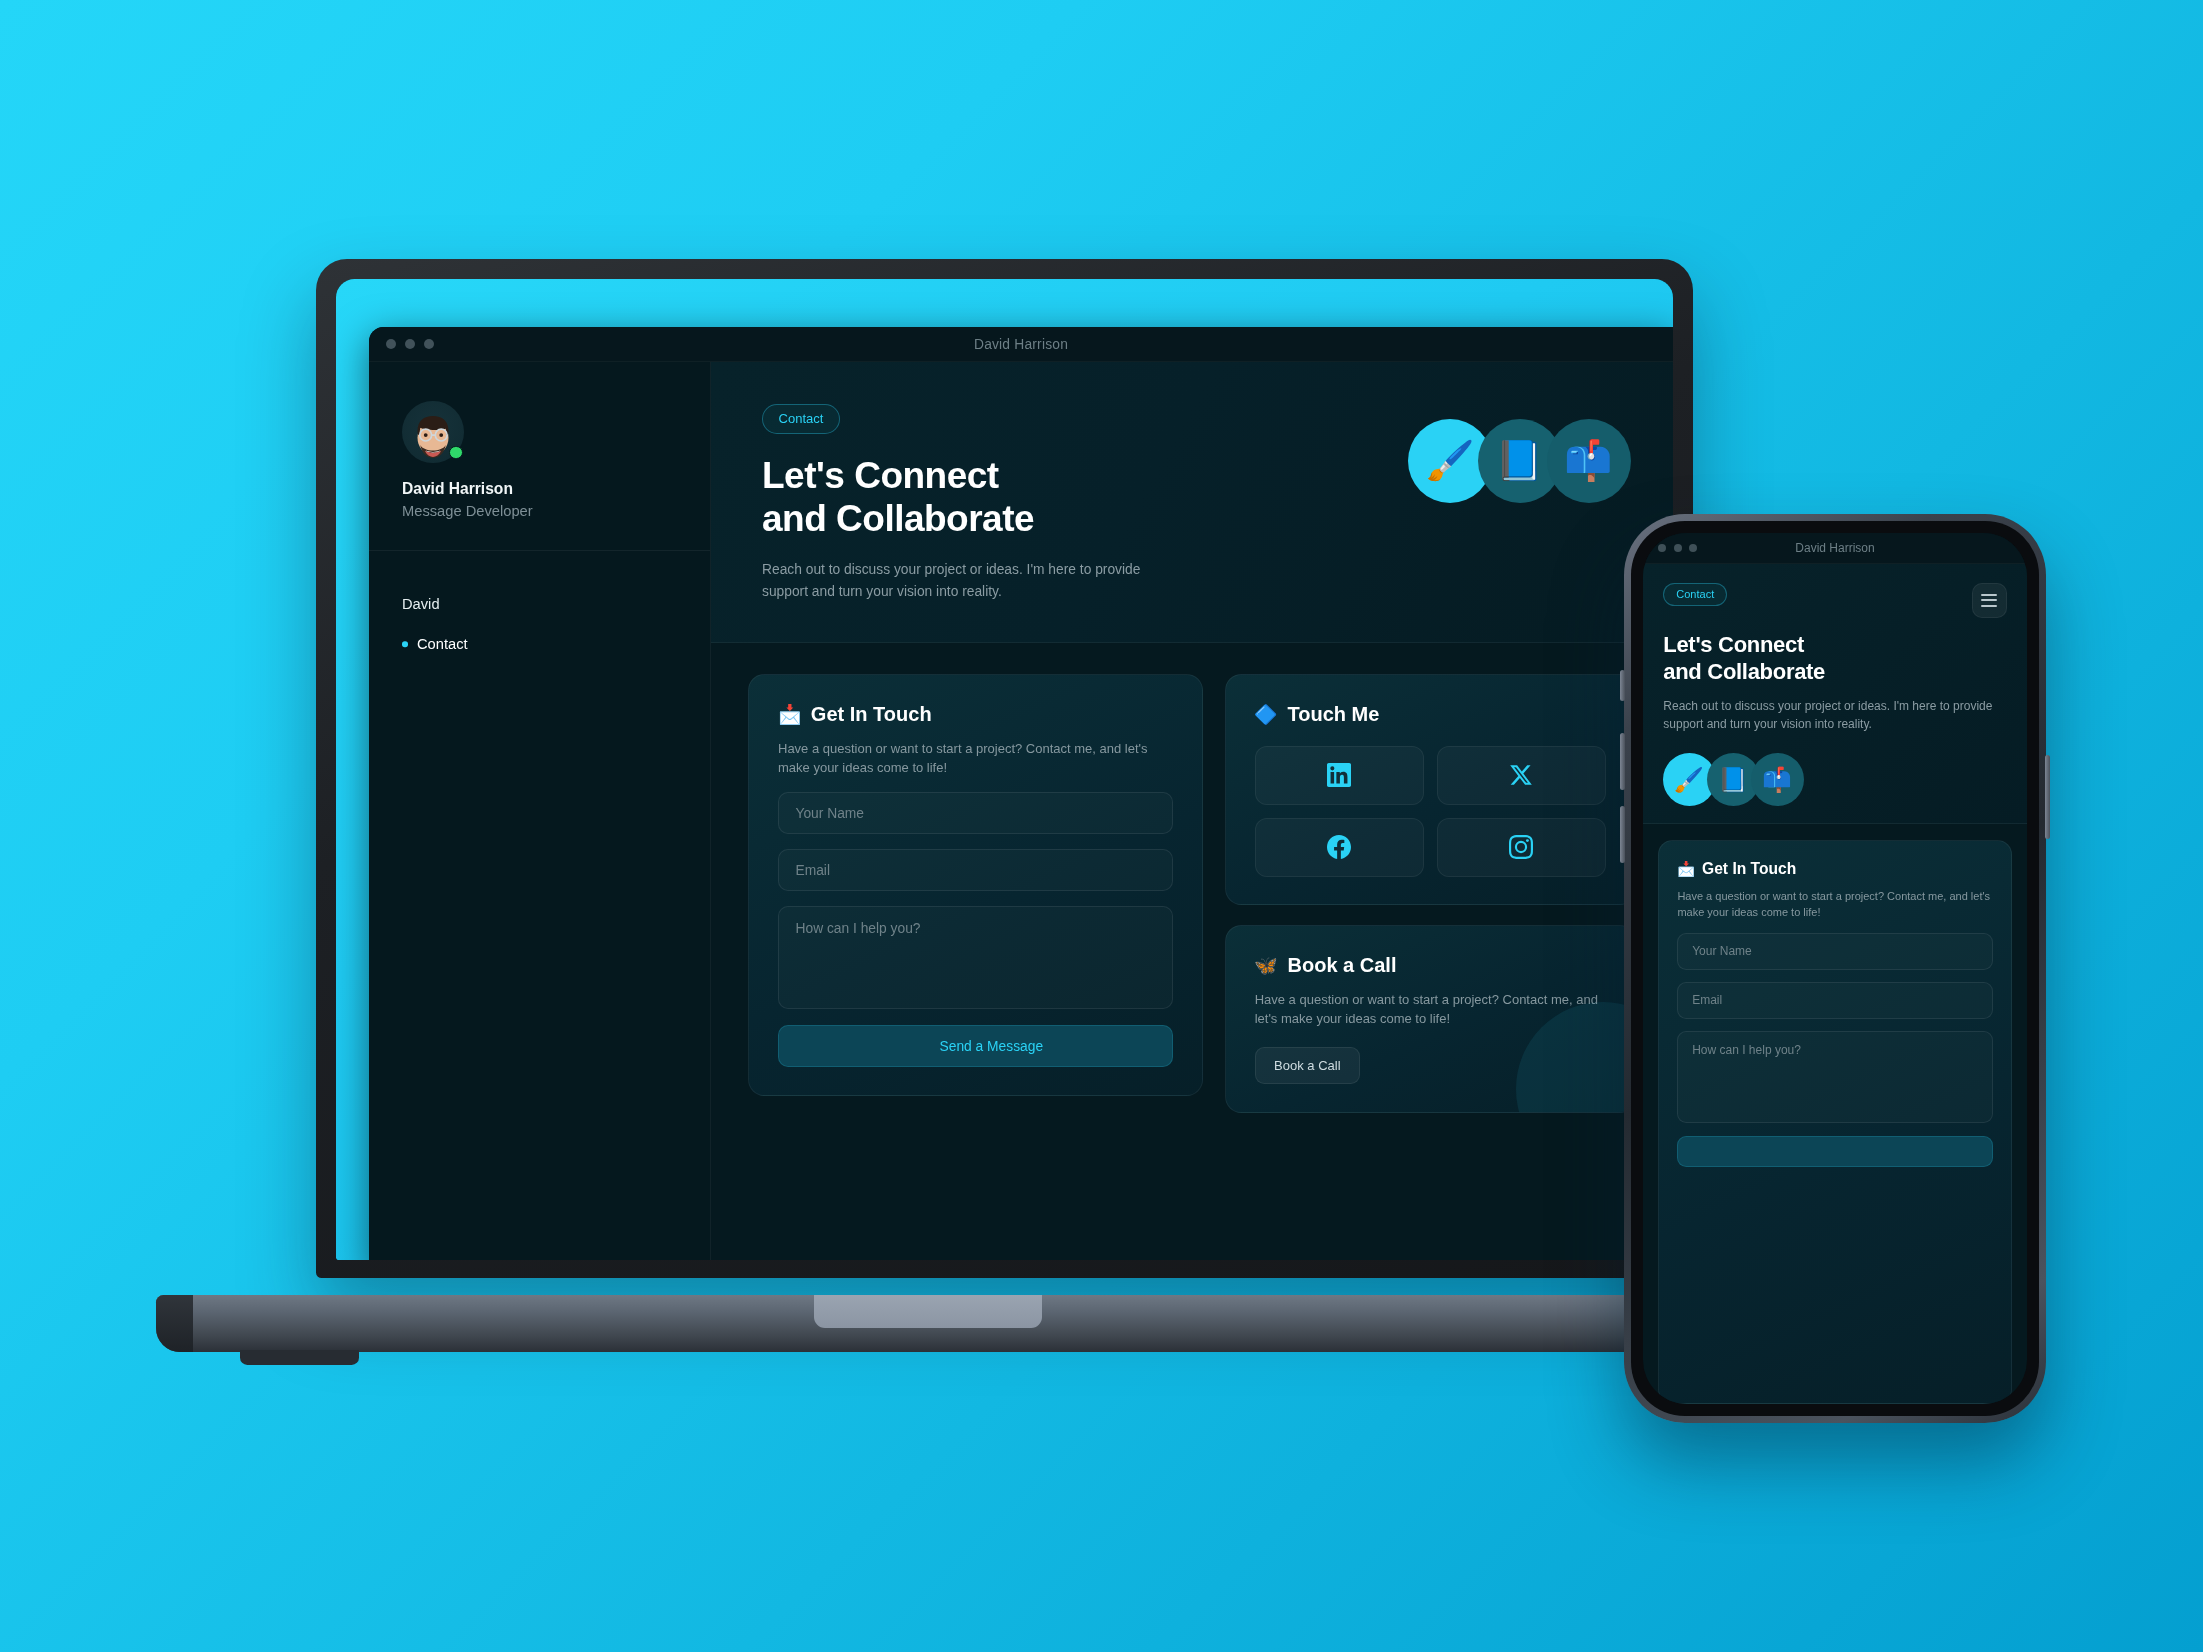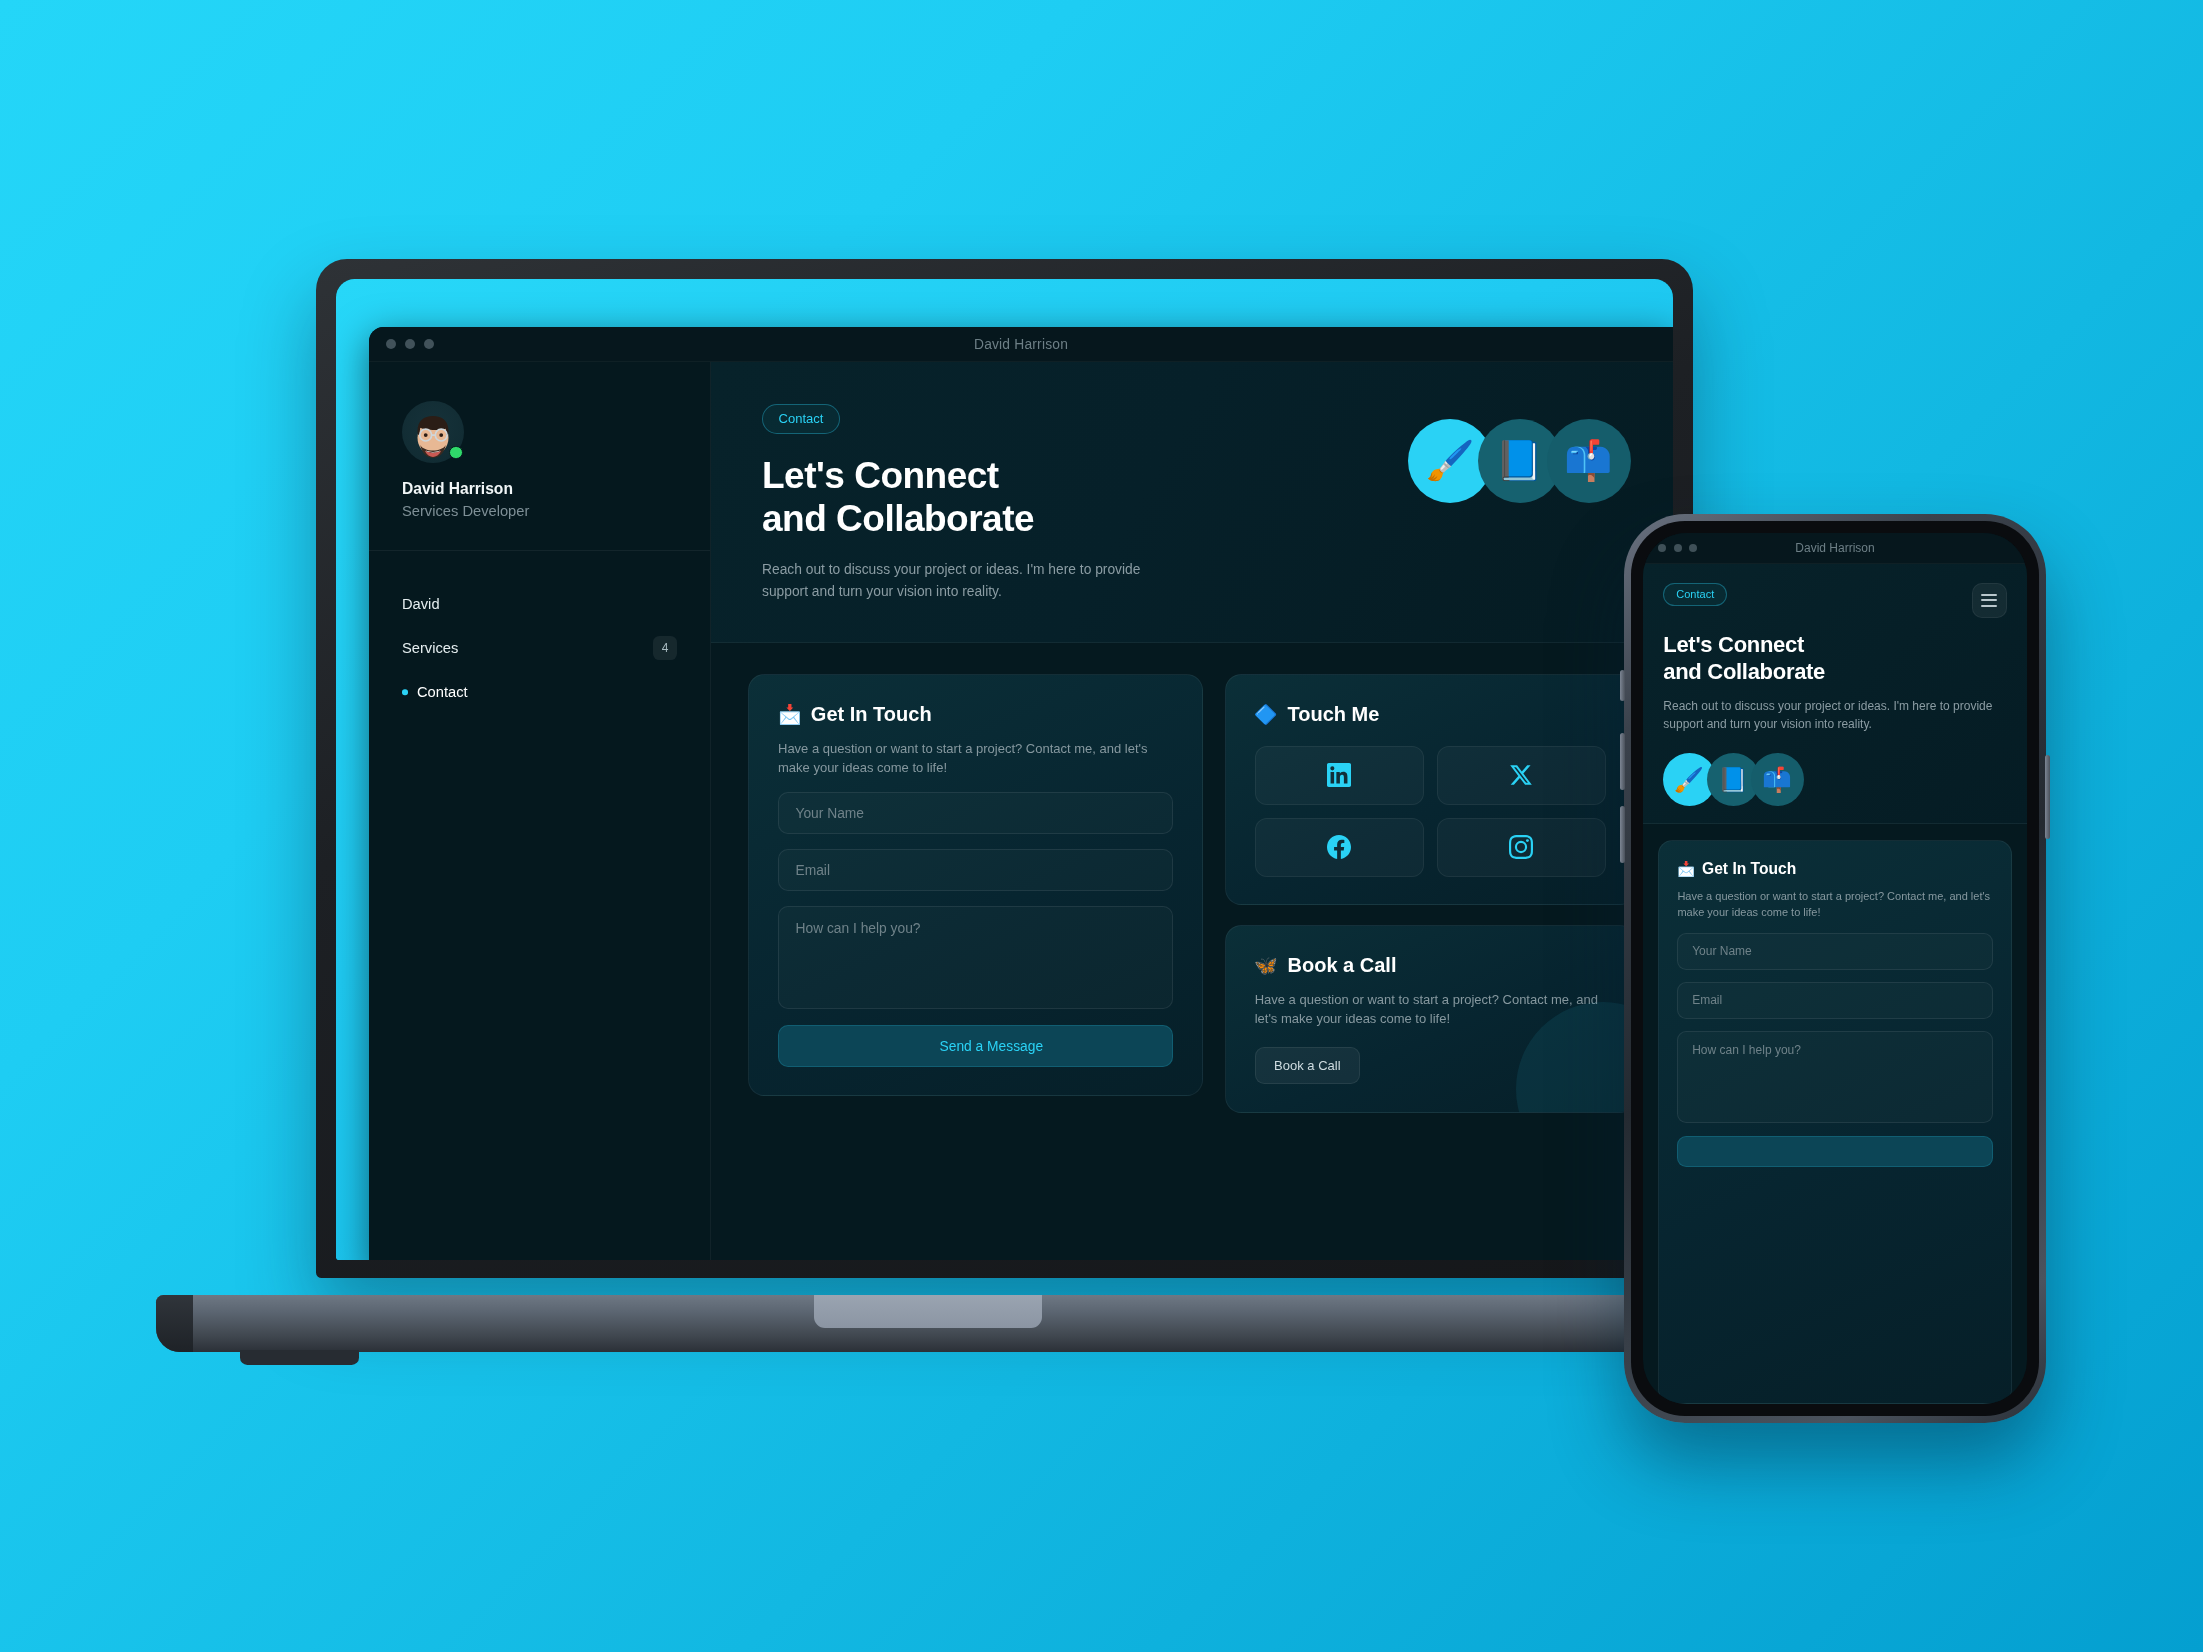--- a/index.html
+++ b/index.html
@@ -303,30 +303,26 @@
                     <circle cx="26" cy="33" r="6.5" fill="none" stroke="#cfd6da" stroke-width="1.8"></circle>
                     <circle cx="43" cy="33" r="6.5" fill="none" stroke="#cfd6da" stroke-width="1.8"></circle>
                     <path d="M32.5 33h4" stroke="#cfd6da" stroke-width="1.8" fill="none"></path>
                     <circle cx="26" cy="33" r="2.1" fill="#2b1d16"></circle>
                     <circle cx="43" cy="33" r="2.1" fill="#2b1d16"></circle>
                   </svg>
                 </div>
                 <span class="status-dot"></span>
               </div>
               <div class="profile-name">David Harrison</div>
-              <div class="profile-role">Services Developer</div>
+              <div class="profile-role">Message Developer</div>
             </div>
 
             <nav class="nav">
               <div class="nav-item">
                 <span>David</span>
-              </div>
-              <div class="nav-item">
-                <span>Services</span>
-                <span class="nav-badge">4</span>
               </div>
               <div class="nav-item active">
                 <span>Contact</span>
               </div>
             </nav>
           </aside>
 
           <main class="main">
 
             <section class="hero">

